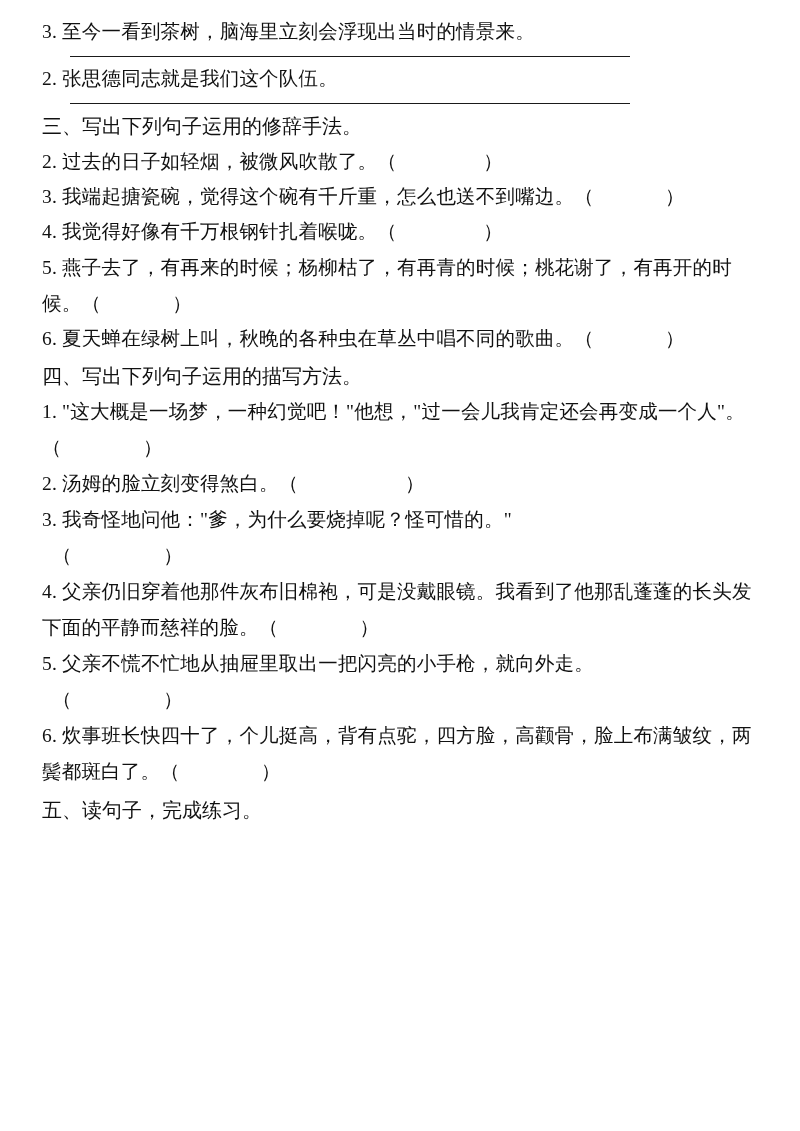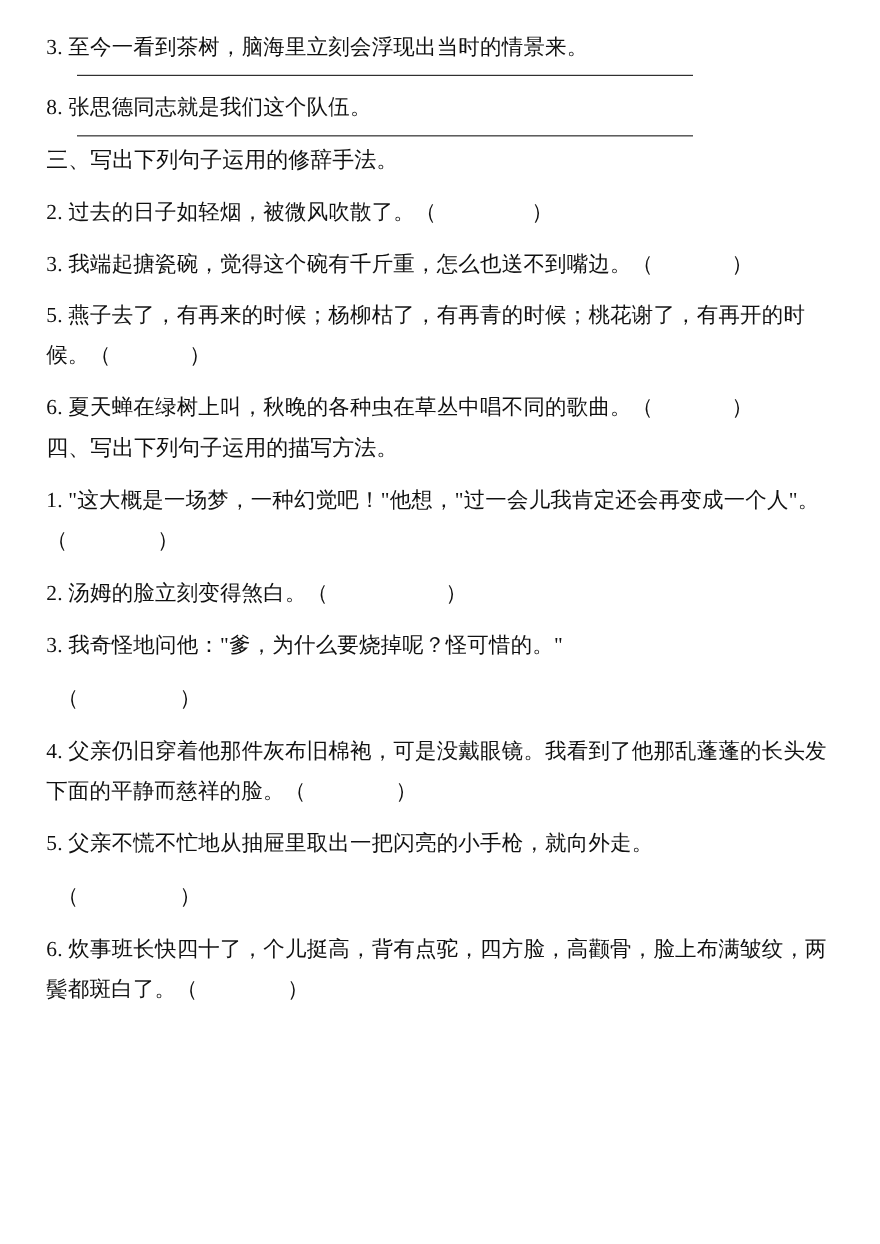--- a/index.html
+++ b/index.html
@@ -20,21 +20,20 @@
     height: 1131px;
     padding: 14px 42px 0 42px;
     position: relative;
   }
   .line {
     font-size: 19.5px;
     line-height: 36px;
     letter-spacing: 0.2px;
     white-space: pre-wrap;
     word-break: break-all;
-    margin-top: 12px;
   }
   .rule {
     border: none;
     border-top: 1.6px solid #1a1a1a;
     margin: 6px 0 4px 0;
     width: 560px;
     margin-left: 28px;
   }
   .section-head {
     font-size: 20px;
@@ -43,30 +42,32 @@
   }
   .tight { line-height: 34px; }
 </style>
 </head>
 <body>
 
 <div class="page">
 
   <div class="line">3. 至今一看到茶树，脑海里立刻会浮现出当时的情景来。</div>
   <hr class="rule">
-  <div class="line">8. 张思德同志就是我们这个队伍。</div>
+  <div class="line">2. 张思德同志就是我们这个队伍。</div>
   <hr class="rule">
   <div class="section-head">三、写出下列句子运用的修辞手法。</div>
   <div class="line">2. 过去的日子如轻烟，被微风吹散了。（                 ）</div>
   <div class="line tight">3. 我端起搪瓷碗，觉得这个碗有千斤重，怎么也送不到嘴边。（              ）</div>
+  <div class="line">4. 我觉得好像有千万根钢针扎着喉咙。（                 ）</div>
   <div class="line">5. 燕子去了，有再来的时候；杨柳枯了，有再青的时候；桃花谢了，有再开的时候。（              ）</div>
   <div class="line tight">6. 夏天蝉在绿树上叫，秋晚的各种虫在草丛中唱不同的歌曲。（              ）</div>
   <div class="section-head">四、写出下列句子运用的描写方法。</div>
   <div class="line">1. "这大概是一场梦，一种幻觉吧！"他想，"过一会儿我肯定还会再变成一个人"。（                ）</div>
   <div class="line">2. 汤姆的脸立刻变得煞白。（                     ）</div>
   <div class="line">3. 我奇怪地问他："爹，为什么要烧掉呢？怪可惜的。"</div>
   <div class="line">  （                  ）</div>
   <div class="line">4. 父亲仍旧穿着他那件灰布旧棉袍，可是没戴眼镜。我看到了他那乱蓬蓬的长头发下面的平静而慈祥的脸。（                ）</div>
   <div class="line">5. 父亲不慌不忙地从抽屉里取出一把闪亮的小手枪，就向外走。</div>
   <div class="line">  （                  ）</div>
   <div class="line">6. 炊事班长快四十了，个儿挺高，背有点驼，四方脸，高颧骨，脸上布满皱纹，两鬓都斑白了。（                ）</div>
+  <div class="section-head">五、读句子，完成练习。</div>
 
 </div>
 
 </body></html>

